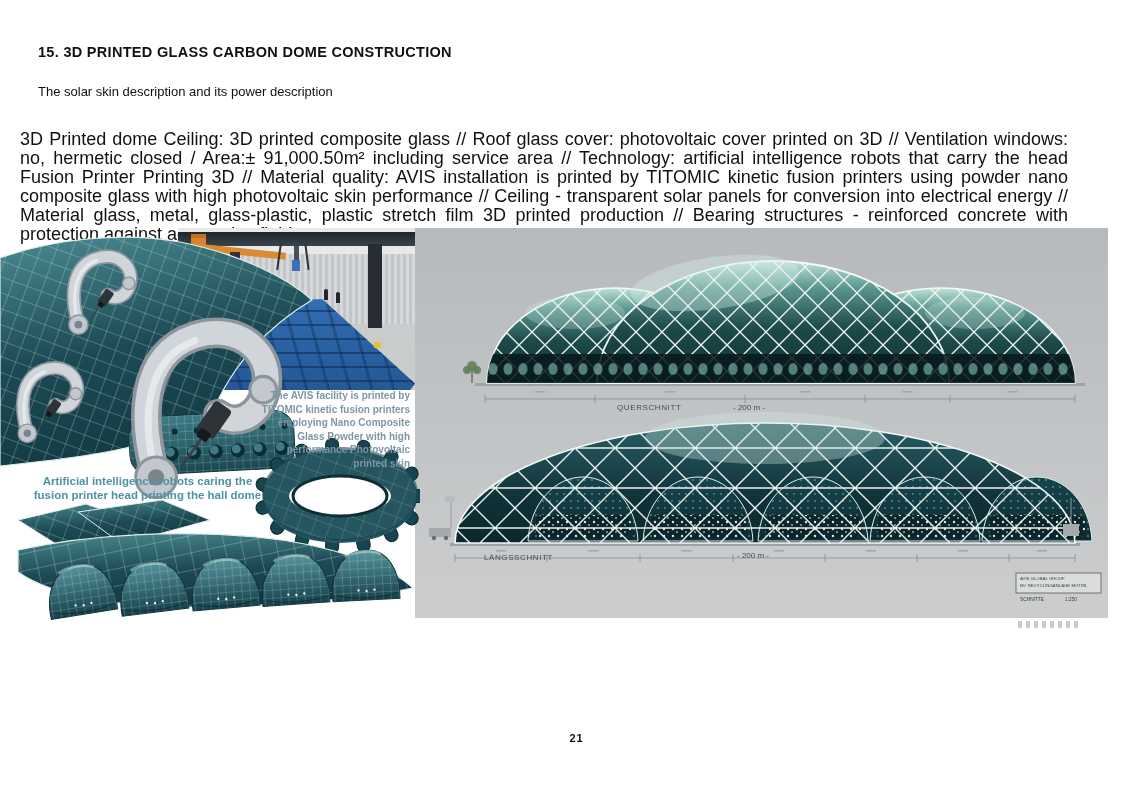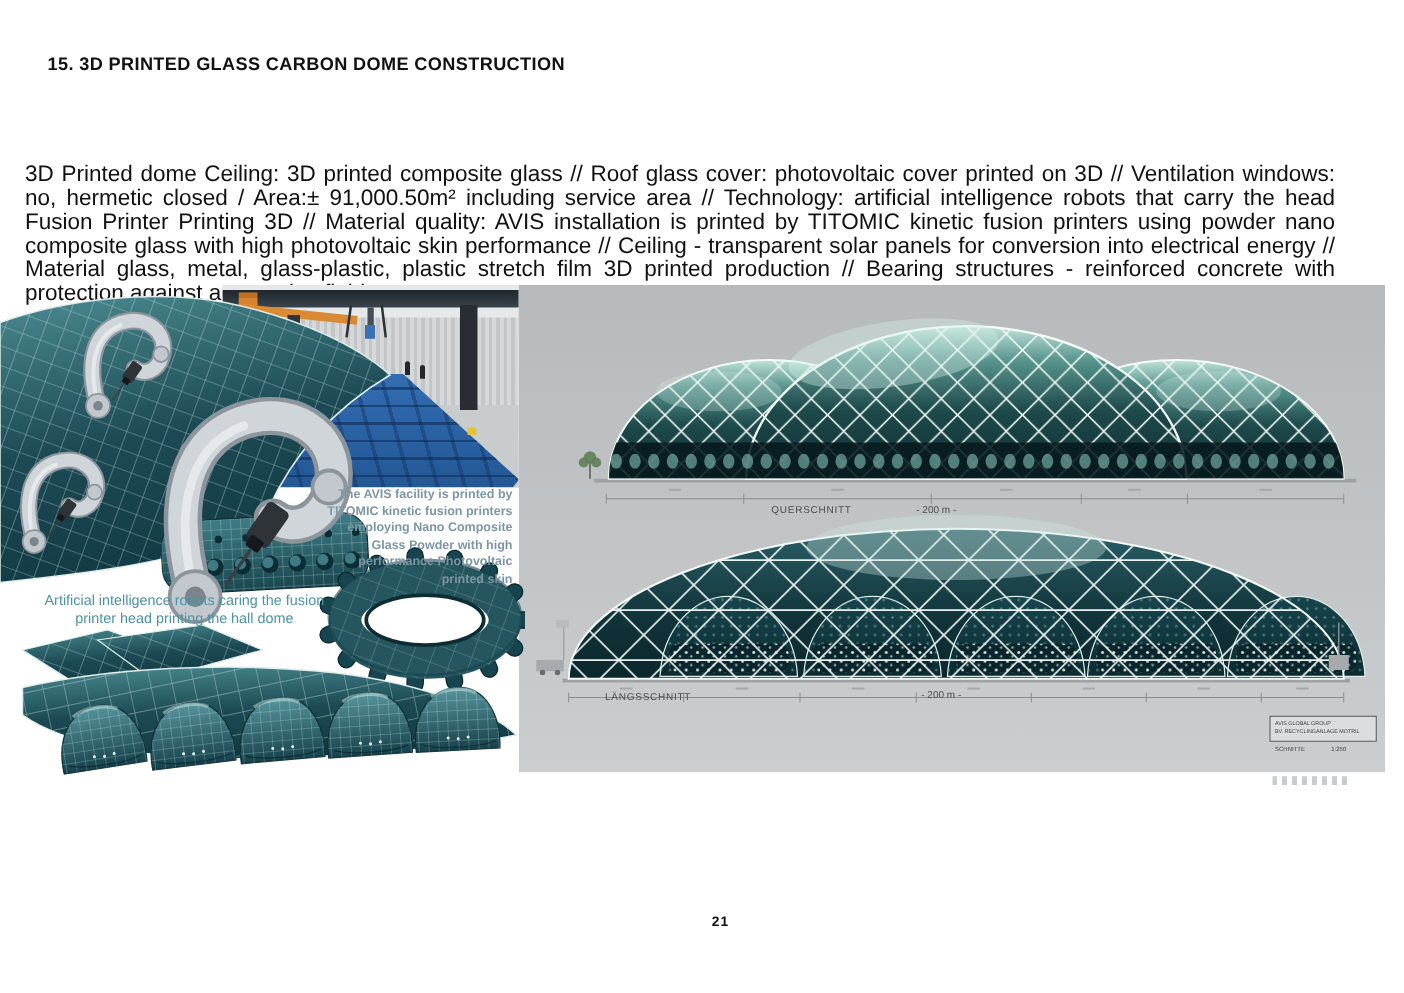--- a/index.html
+++ b/index.html
@@ -32,34 +32,35 @@
   .photo .bed::before{content:'';position:absolute;inset:0;
       background:repeating-linear-gradient(180deg,transparent 0 12px,rgba(12,40,78,.55) 12px 14px);}
   .photo .bed::after{content:'';position:absolute;inset:0;
       background:repeating-linear-gradient(75deg,transparent 0 18px,rgba(12,40,78,.35) 18px 21px);}
   .photo .yb{position:absolute;width:7px;height:6px;background:#e6c22e;}
   
   .collage{position:absolute;left:0;top:228px;width:420px;height:397px;z-index:2;}
   .cap-avis{position:absolute;left:252px;top:389px;width:158px;z-index:3;text-align:right;
             color:#7d96a6;font-size:10px;line-height:13.6px;font-weight:600;}
   .cap-rob{position:absolute;left:30px;top:474px;width:235px;z-index:3;text-align:center;
-           color:#4d93a6;font-size:11.5px;line-height:14px;font-weight:400;}
+           color:#4d93a6;font-size:11.5px;line-height:14px;font-weight:700;}
   .panel{position:absolute;left:415px;top:228px;width:693px;height:390px;z-index:1;}
   .sig{position:absolute;left:1018px;top:621px;width:60px;height:7px;opacity:.45;
        background:repeating-linear-gradient(90deg,#8a8d8f 0 4px,transparent 4px 8px);}
   .pagenum{position:absolute;left:0;top:732px;width:1123px;text-align:center;
            font-size:11px;font-weight:bold;letter-spacing:1px;margin-left:15px;}
   svg text{font-family:"Liberation Sans",sans-serif;}
 </style>
 </head>
 <body>
 
 <div class="page">
 
   <div class="title">15. 3D PRINTED GLASS CARBON DOME CONSTRUCTION</div>
+  <div class="subtitle">The solar skin description and its power description</div>
   <div class="bodytext">3D Printed dome Ceiling: 3D printed composite glass // Roof glass cover: photovoltaic cover printed on 3D //  Ventilation windows: no,  hermetic  closed  /  Area:±  91,000.50m² including service area // Technology: artificial intelligence robots that carry the head Fusion Printer Printing 3D // Material quality: AVIS installation is printed by TITOMIC kinetic fusion printers using powder nano composite glass with high photovoltaic skin performance // Ceiling - transparent solar panels for conversion into electrical energy // Material glass, metal, glass-plastic, plastic stretch film 3D printed production // Bearing structures - reinforced concrete with  protection against aggressive fluids.</div>
 
   <div class="photo">
     <div class="ceiling"></div>
     <div class="beam"></div>
     <div class="floor"></div>
     <div class="colO"></div>
     <div class="obeam"></div>
     <div class="colL"></div>
     <div class="colR"></div>

